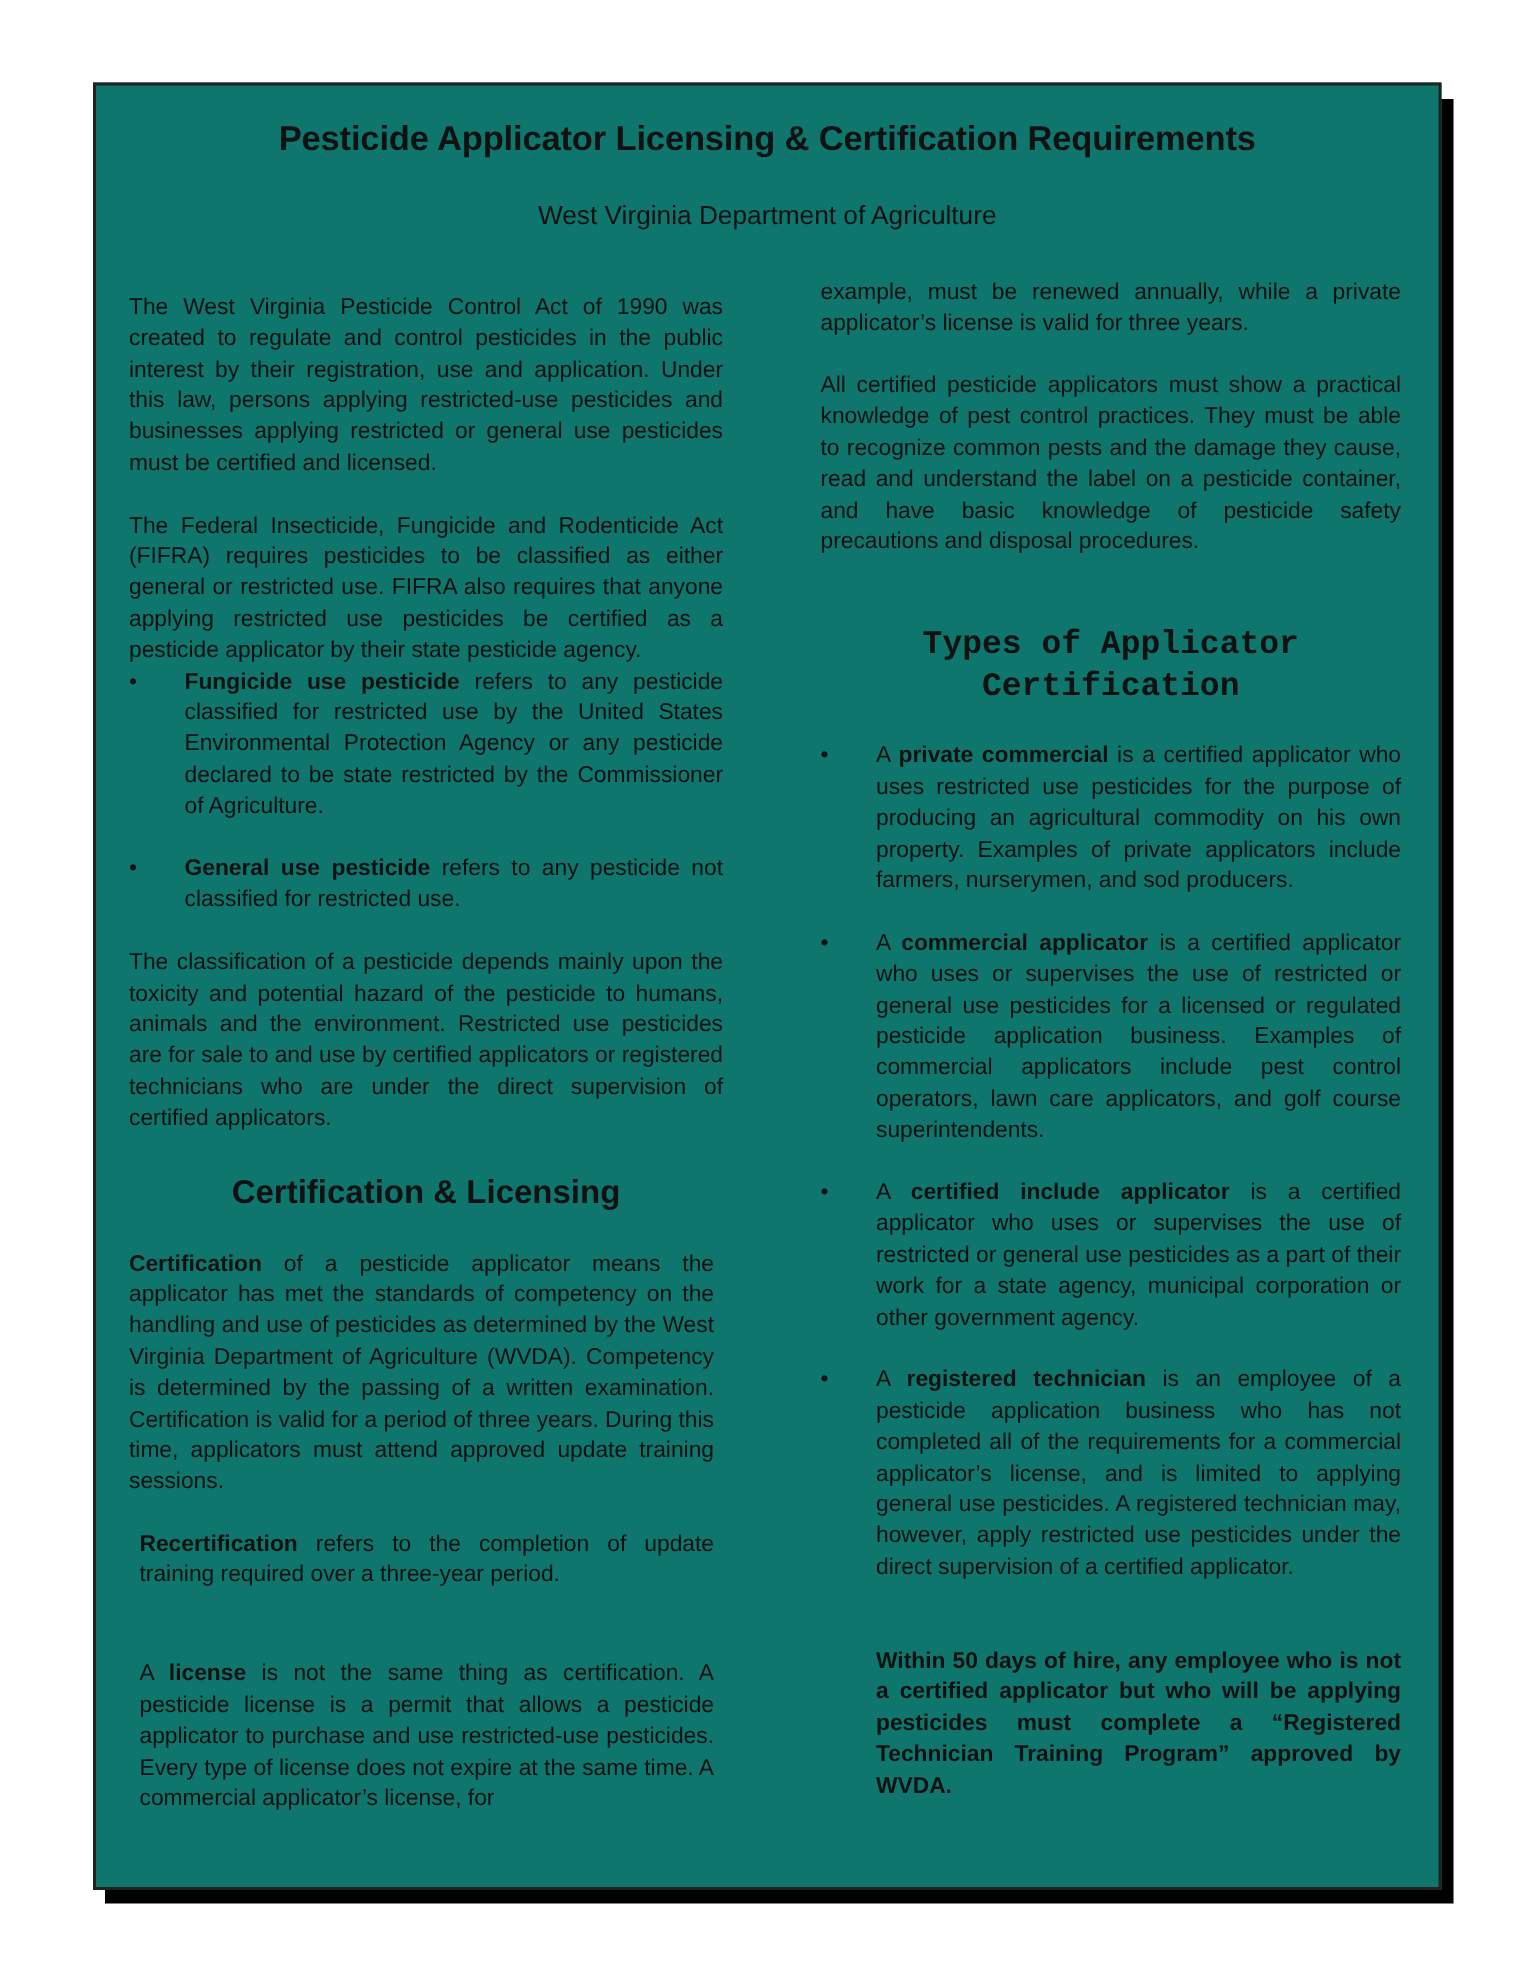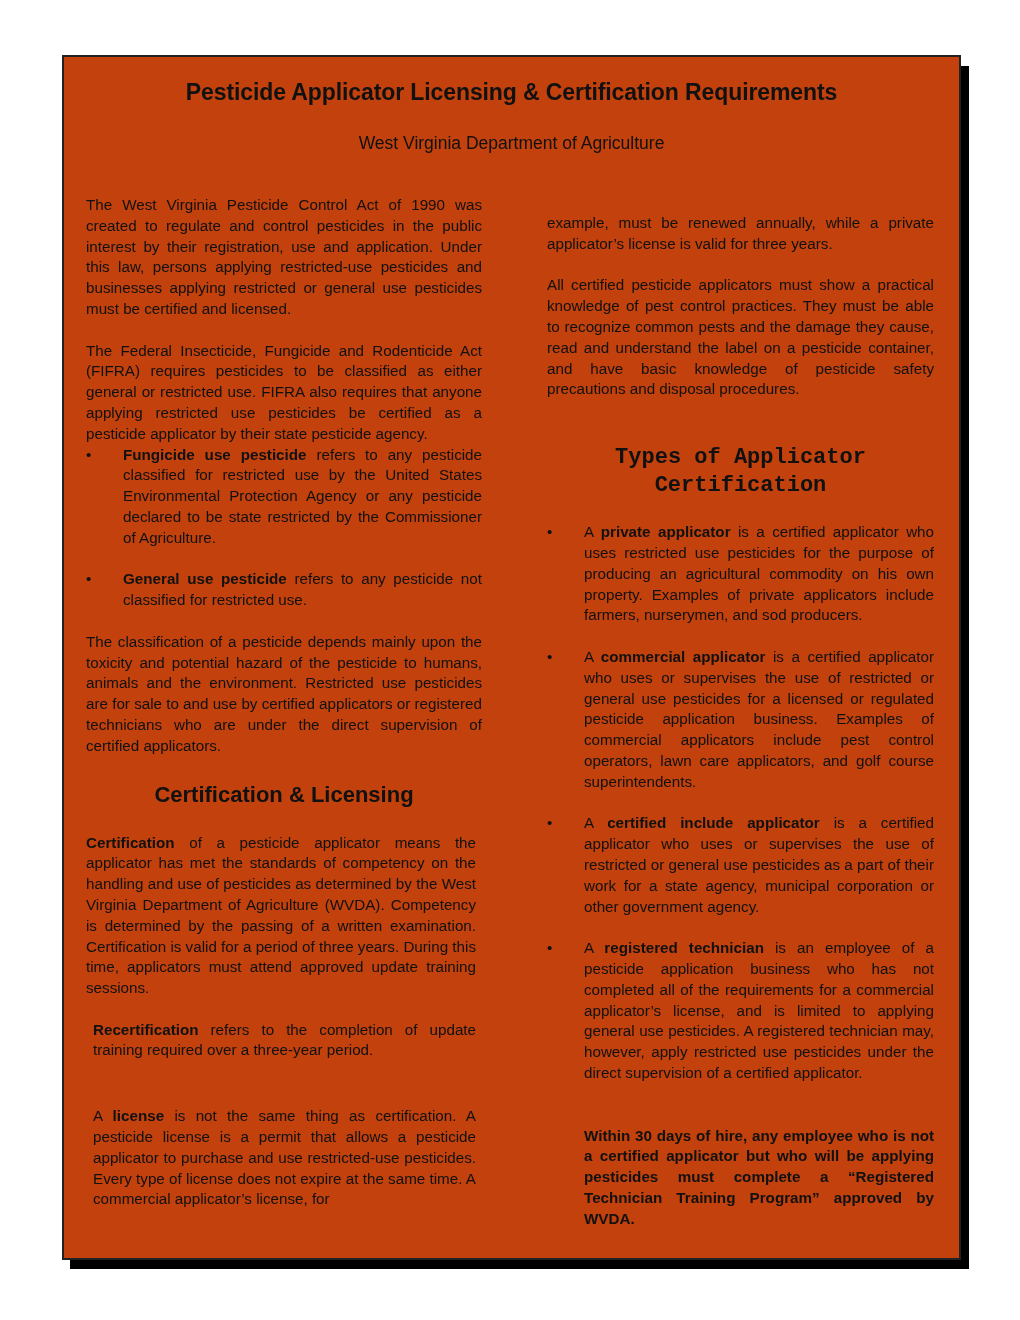--- a/index.html
+++ b/index.html
@@ -1,27 +1,27 @@
 <!DOCTYPE html>
 <html><head>
   <meta charset="utf-8">
   <style>
     html, body { margin: 0; padding: 0; background: #ffffff; }
     body { width: 1020px; height: 1320px; position: relative; overflow: hidden;
            font-family: "Liberation Sans", "DejaVu Sans", sans-serif; color: #111; }
     .shadow { position: absolute; left: 70px; top: 66px; width: 899px; height: 1203px; background: #000; }
     .box { position: absolute; left: 62px; top: 55px; width: 895px; height: 1201px;
-           background: #c2410c; border: 2px solid #222; box-sizing: content-box; }
+           background: #0f766e; border: 2px solid #222; box-sizing: content-box; }
     .title { position: absolute; left: 0; right: 0; top: 22px; text-align: center;
              font-size: 23px; font-weight: bold; letter-spacing: -0.1px; }
     .subtitle { position: absolute; left: 0; right: 0; top: 76px; text-align: center;
                 font-size: 17.5px; font-weight: normal; }
     .col { position: absolute; font-size: 15.2px; line-height: 20.8px; text-align: justify; }
     .col-left { left: 22px; top: 138px; width: 396px; }
-    .col-right { left: 483px; top: 156px; width: 387px; }
+    .col-right { left: 483px; top: 128px; width: 387px; }
     p { margin: 0; }
     .gap { margin-top: 20.8px; }
     .h2 { text-align: center; font-weight: bold; font-size: 22px; line-height: 28px; }
     ul.b { list-style: none; margin: 0; padding: 0; }
     ul.b li { position: relative; padding-left: 37px; }
     ul.b li .dot { position: absolute; left: 0; top: 0; }
     .emph { font-weight: bold; }
     .notice { font-weight: bold; padding-left: 37px; }
   </style>
 </head>
@@ -61,32 +61,32 @@
 
   <div class="col col-right">
     <p>example, must be renewed annually, while a private applicator’s license is valid for three years.</p>
     <p class="gap">All certified pesticide applicators must show a practical knowledge of pest control practices. They must be able to recognize common pests and the damage they cause, read and understand the label on a pesticide container, and have basic knowledge of pesticide safety precautions and disposal procedures.</p>
 
     <div class="h2" style="margin-top:44px; margin-bottom:22px;font-family:Liberation Mono, monospace;">Types of Applicator Certification</div>
 
     <ul class="b">
       <li>
         <span class="dot">•</span>
-        <span>A </span><span class="emph">private applicator</span><span> is a certified applicator who uses restricted use pesticides for the purpose of producing an agricultural commodity on his own property.  Examples of private applicators include farmers, nurserymen, and sod producers.</span>
+        <span>A </span><span class="emph">private commercial</span><span> is a certified applicator who uses restricted use pesticides for the purpose of producing an agricultural commodity on his own property.  Examples of private applicators include farmers, nurserymen, and sod producers.</span>
       </li>
       <li class="gap">
         <span class="dot">•</span>
         <span>A </span><span class="emph">commercial applicator</span><span> is a certified applicator who uses or supervises the use of restricted or general use pesticides for a licensed or regulated pesticide application business. Examples of commercial applicators include pest control operators, lawn care applicators, and golf course superintendents.</span>
       </li>
       <li class="gap">
         <span class="dot">•</span>
         <span>A </span><span class="emph">certified include applicator</span><span> is a certified applicator who uses or supervises the use of restricted or general use pesticides as a part of their work for a state agency, municipal corporation or other government agency.</span>
       </li>
       <li class="gap">
         <span class="dot">•</span>
         <span>A </span><span class="emph">registered technician</span><span> is an employee of a pesticide application business who has not completed all of the requirements for a commercial applicator’s license, and is limited to applying general use pesticides. A registered technician may, however, apply restricted use pesticides under the direct supervision of a certified applicator.</span>
       </li>
     </ul>
 
-    <p class="notice" style="margin-top:42px;">Within 30 days of hire, any employee who is not a certified applicator but who will be applying pesticides must complete a “Registered Technician Training Program” approved by WVDA.</p>
+    <p class="notice" style="margin-top:42px;">Within 50 days of hire, any employee who is not a certified applicator but who will be applying pesticides must complete a “Registered Technician Training Program” approved by WVDA.</p>
   </div>
 
 </div>
 
 </body></html>

